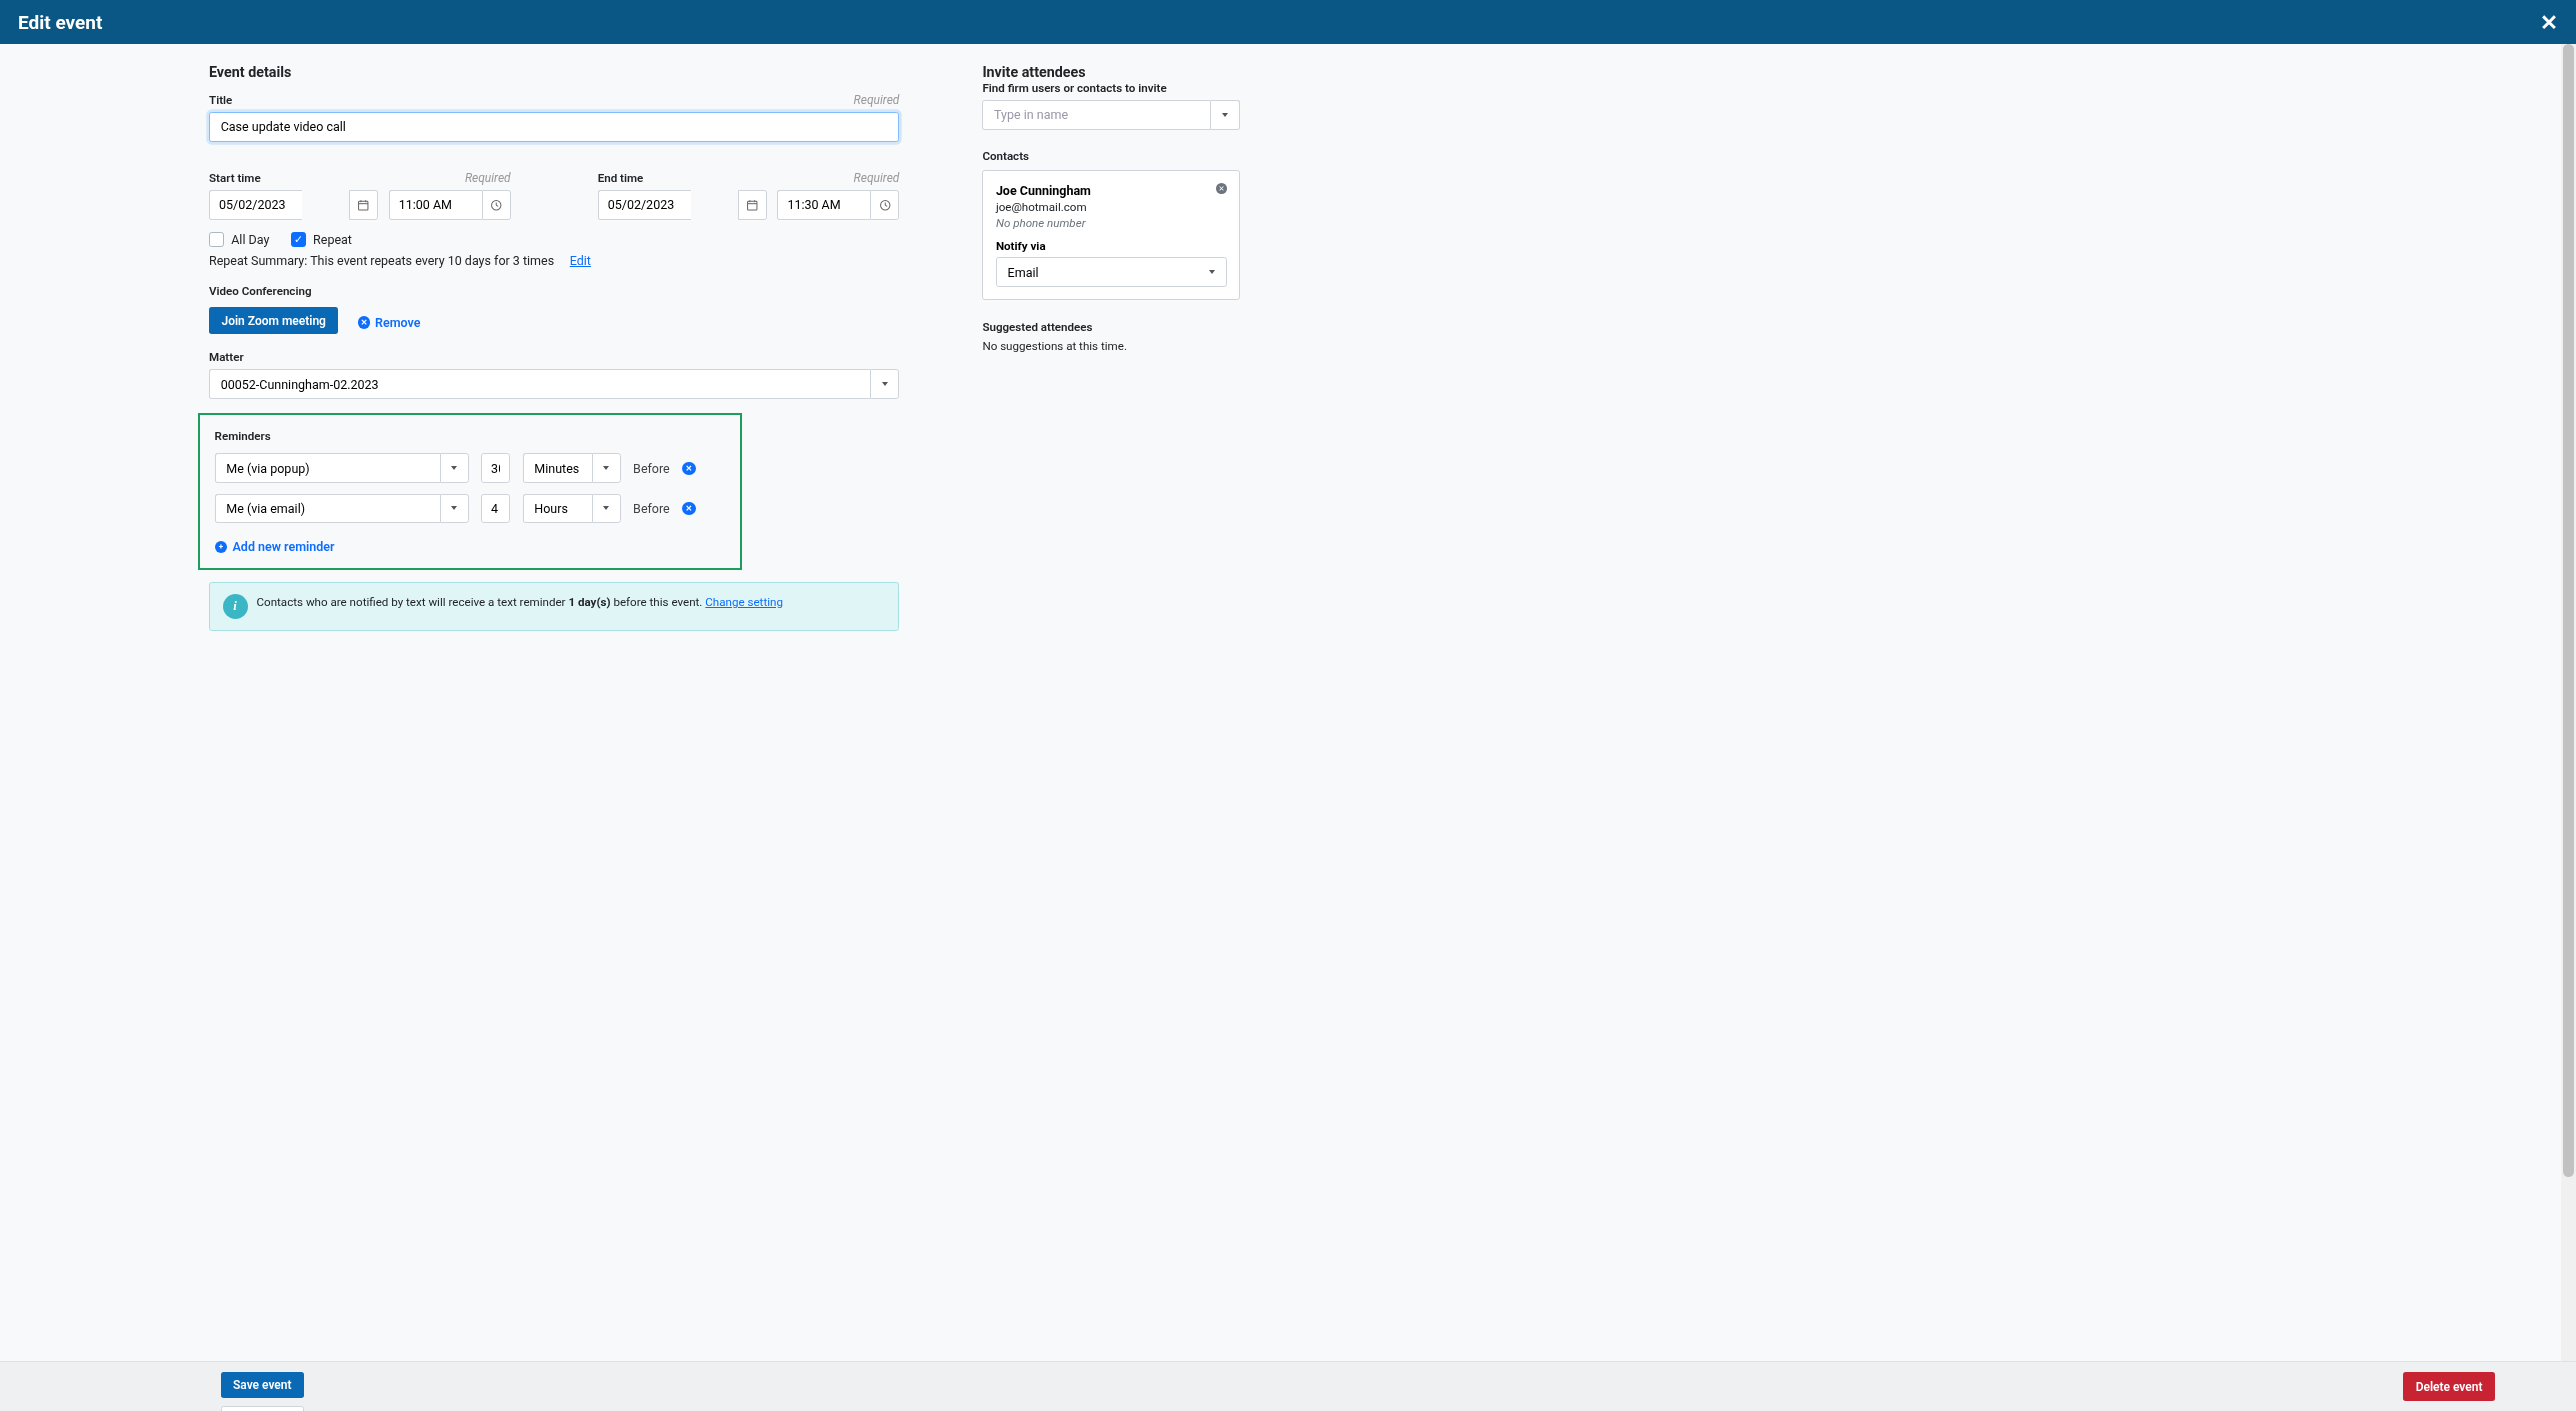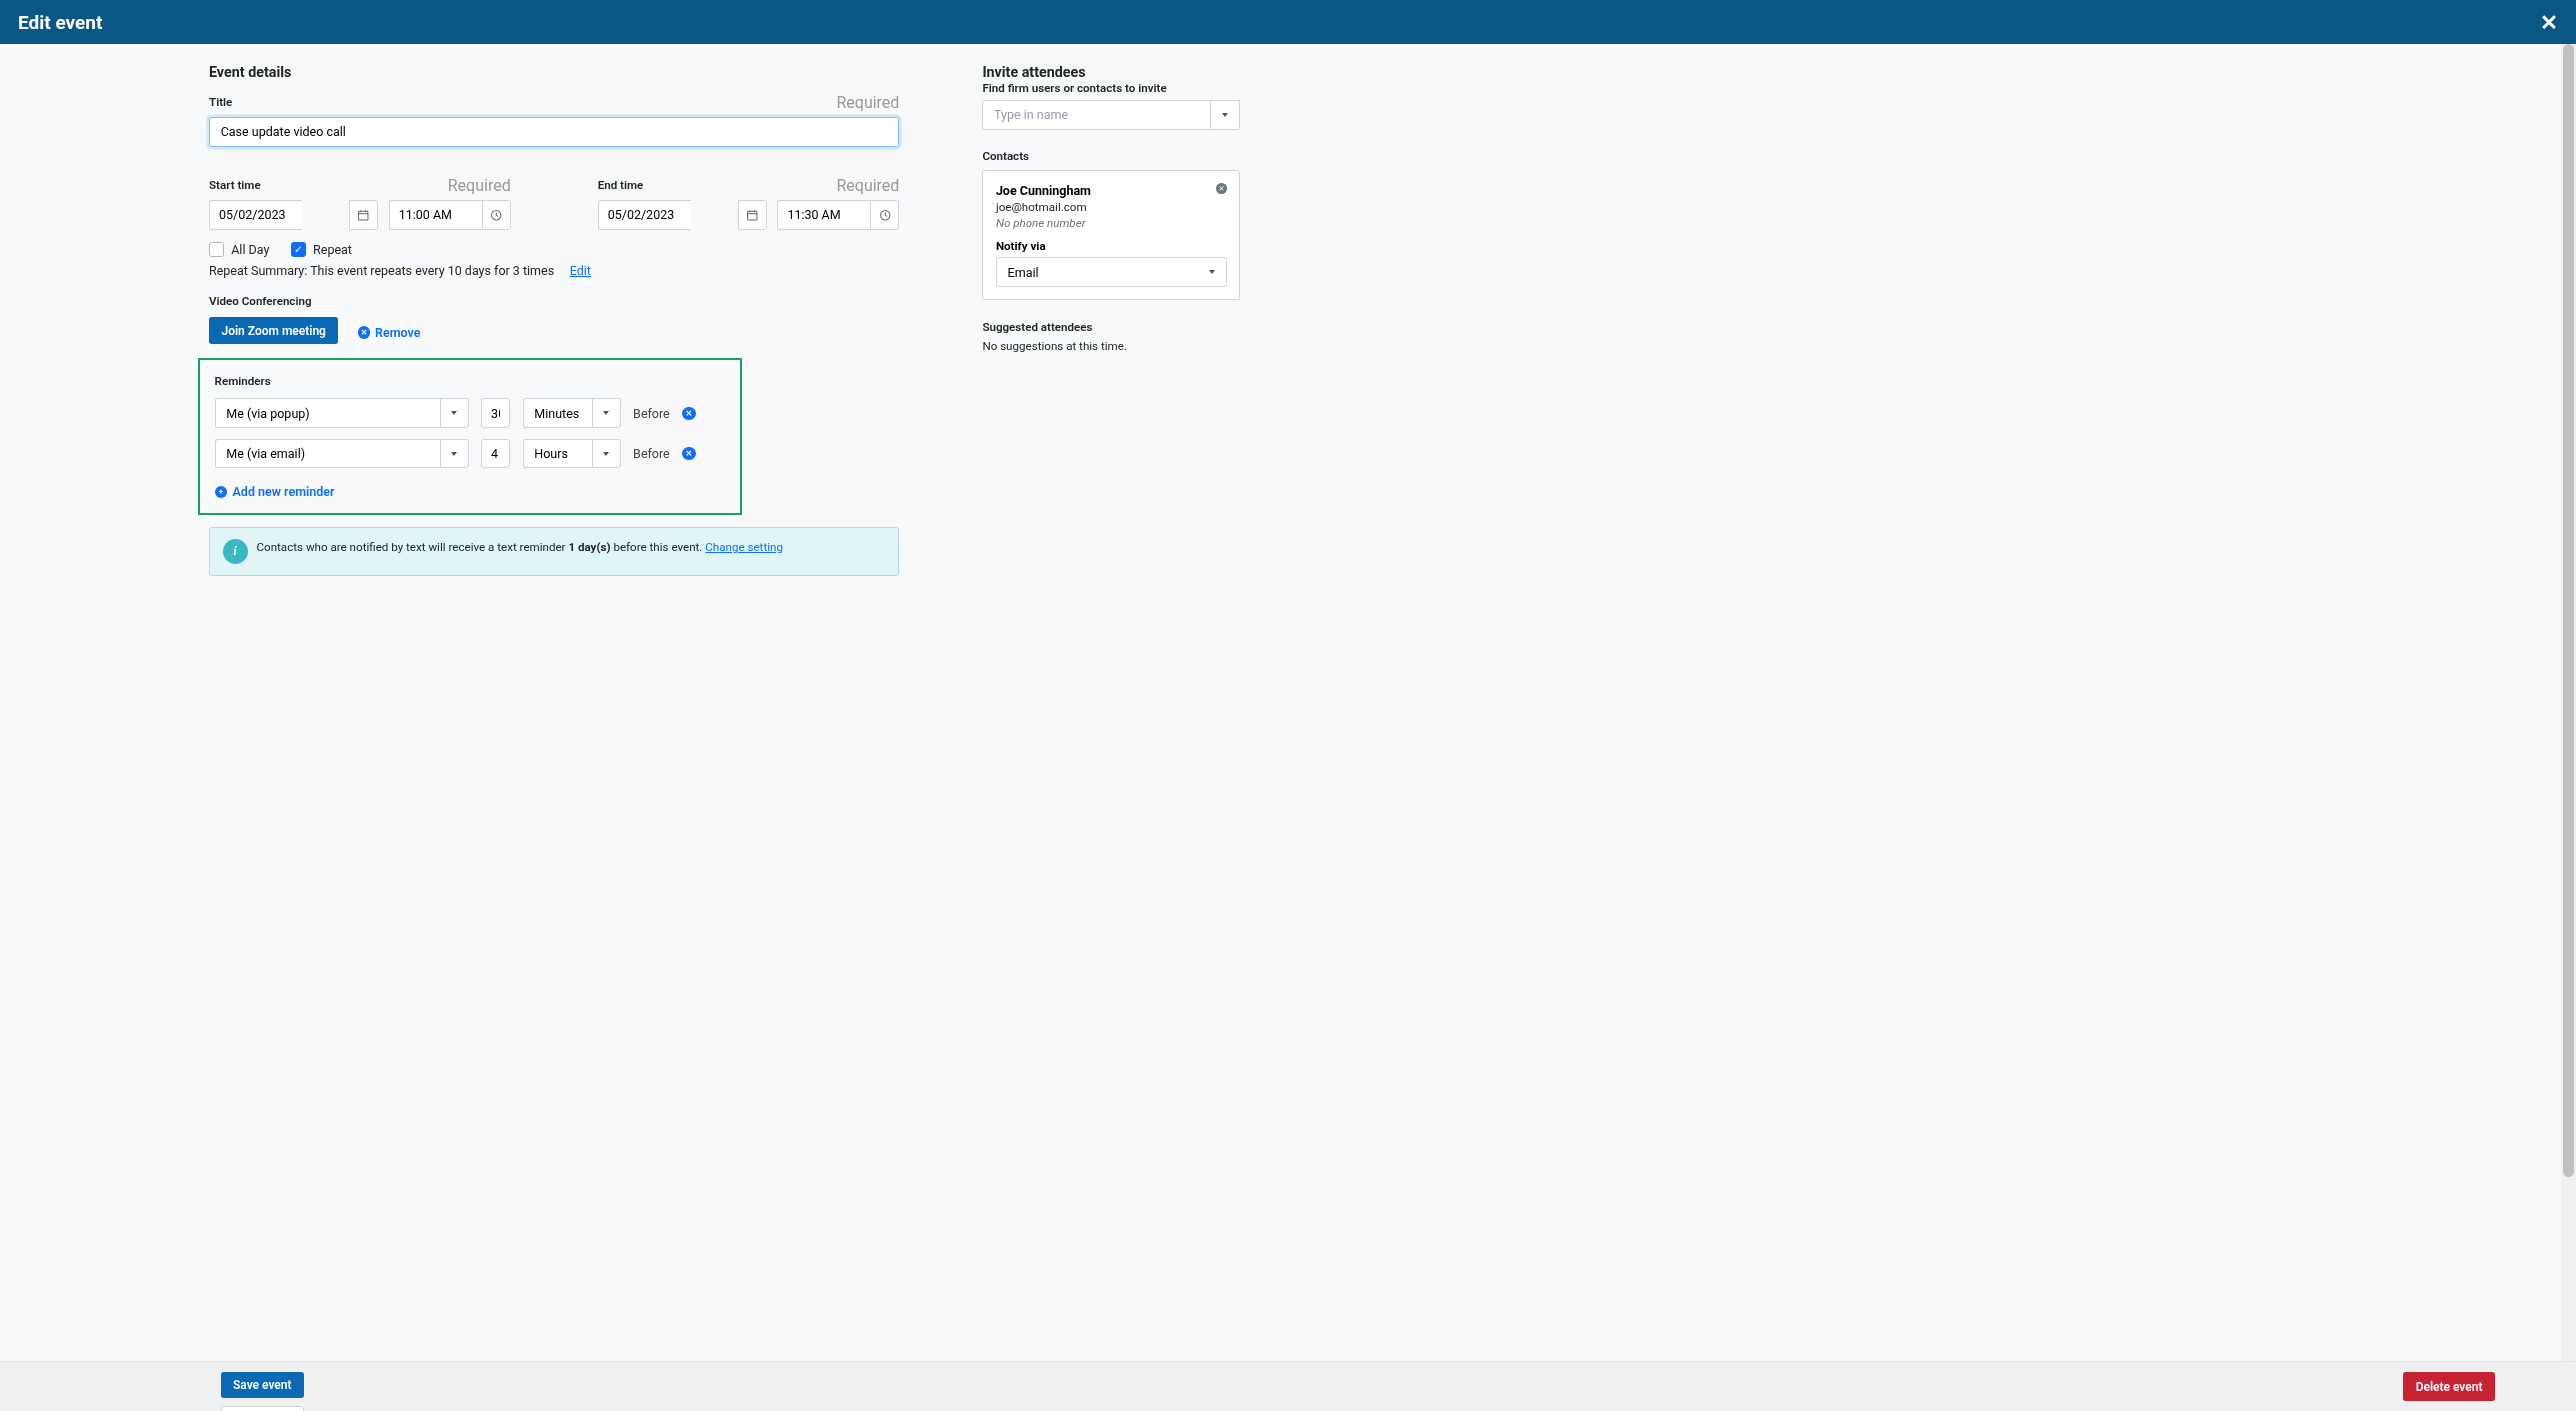--- a/index.html
+++ b/index.html
@@ -25,21 +25,21 @@
       min-height: calc(100vh - 44px - 50px);
       overflow-y: auto;
     }
     
     .left-col { flex: 0 0 519px; padding-left: 128px; }
     .right-col { flex: 0 0 292px; padding-left: 34px; }
     
     .section-title { font-size: 14.3px; font-weight: 700; color: #212529; margin-bottom: 1px; }
     .field-row { display: flex; justify-content: space-between; align-items: center; margin-bottom: 5.4px; margin-top: 13px; }
     .field-label { font-size: 11.6px; font-weight: 600; color: #212529; }
-    .field-required { font-size: 16px; color: #999; }
+    .field-required { font-size: 12px; color: #999; font-style: italic; }
     
     .text-input {
       width: 100%;
       padding: 6.3px 10.7px;
       border: 0.9px solid #ced4da;
       border-radius: 2.7px;
       font-size: 12.5px;
       background: #fff;
       outline: none;
     }
@@ -225,20 +225,29 @@
     
     <div class="field-block">
       <div class="field-label" style="margin-bottom:9px;">Video Conferencing</div>
       <button class="btn-primary">Join Zoom meeting</button>
       <span class="remove-link">
         <span class="circle-icon">✕</span>
         <span>Remove</span>
       </span>
     </div>
     
+    <div class="field-block">
+      <div class="field-label" style="margin-bottom:5.4px;">Matter</div>
+      <div class="select-wrap">
+        <div class="select-input">00052-Cunningham-02.2023</div>
+        <div class="select-arrow">
+            <span class="caret-down"></span>
+          </div>
+      </div>
+    </div>
     
     <div class="reminders-box">
       <div class="field-label">Reminders</div>
       
       <div class="reminder-row">
         <div class="select-wrap">
           <div class="select-input">Me (via popup)</div>
           <div class="select-arrow">
               <span class="caret-down"></span>
             </div>

